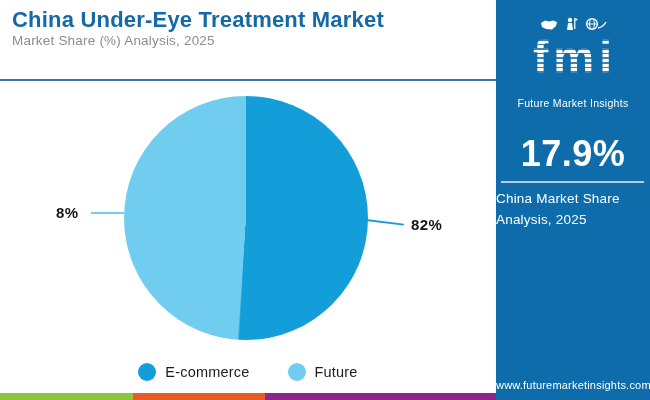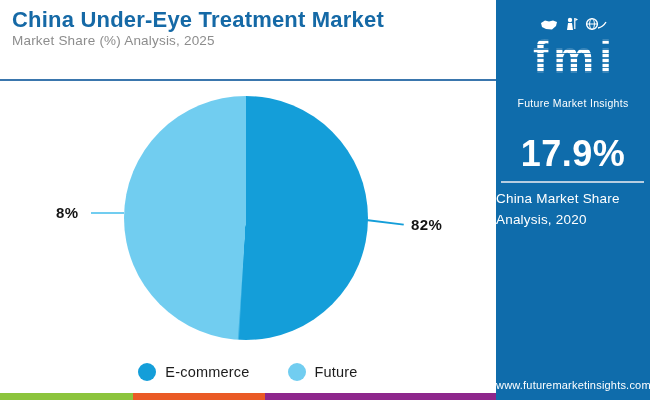--- a/index.html
+++ b/index.html
@@ -123,18 +123,18 @@
         </span>
       </div>
       <div class="fmi-text">fmi</div>
       <div class="logo-tagline">Future Market Insights</div>
     </div>
 
     <div class="stat-value">17.9%</div>
     <div class="stat-divider"></div>
     <div class="stat-caption">
       <div>China Market Share</div>
-      <div>Analysis, 2020</div>
+      <div>Analysis, 2025</div>
     </div>
 
     <div class="website">www.futuremarketinsights.com</div>
   </div>
 </div>
 
 </body></html>

